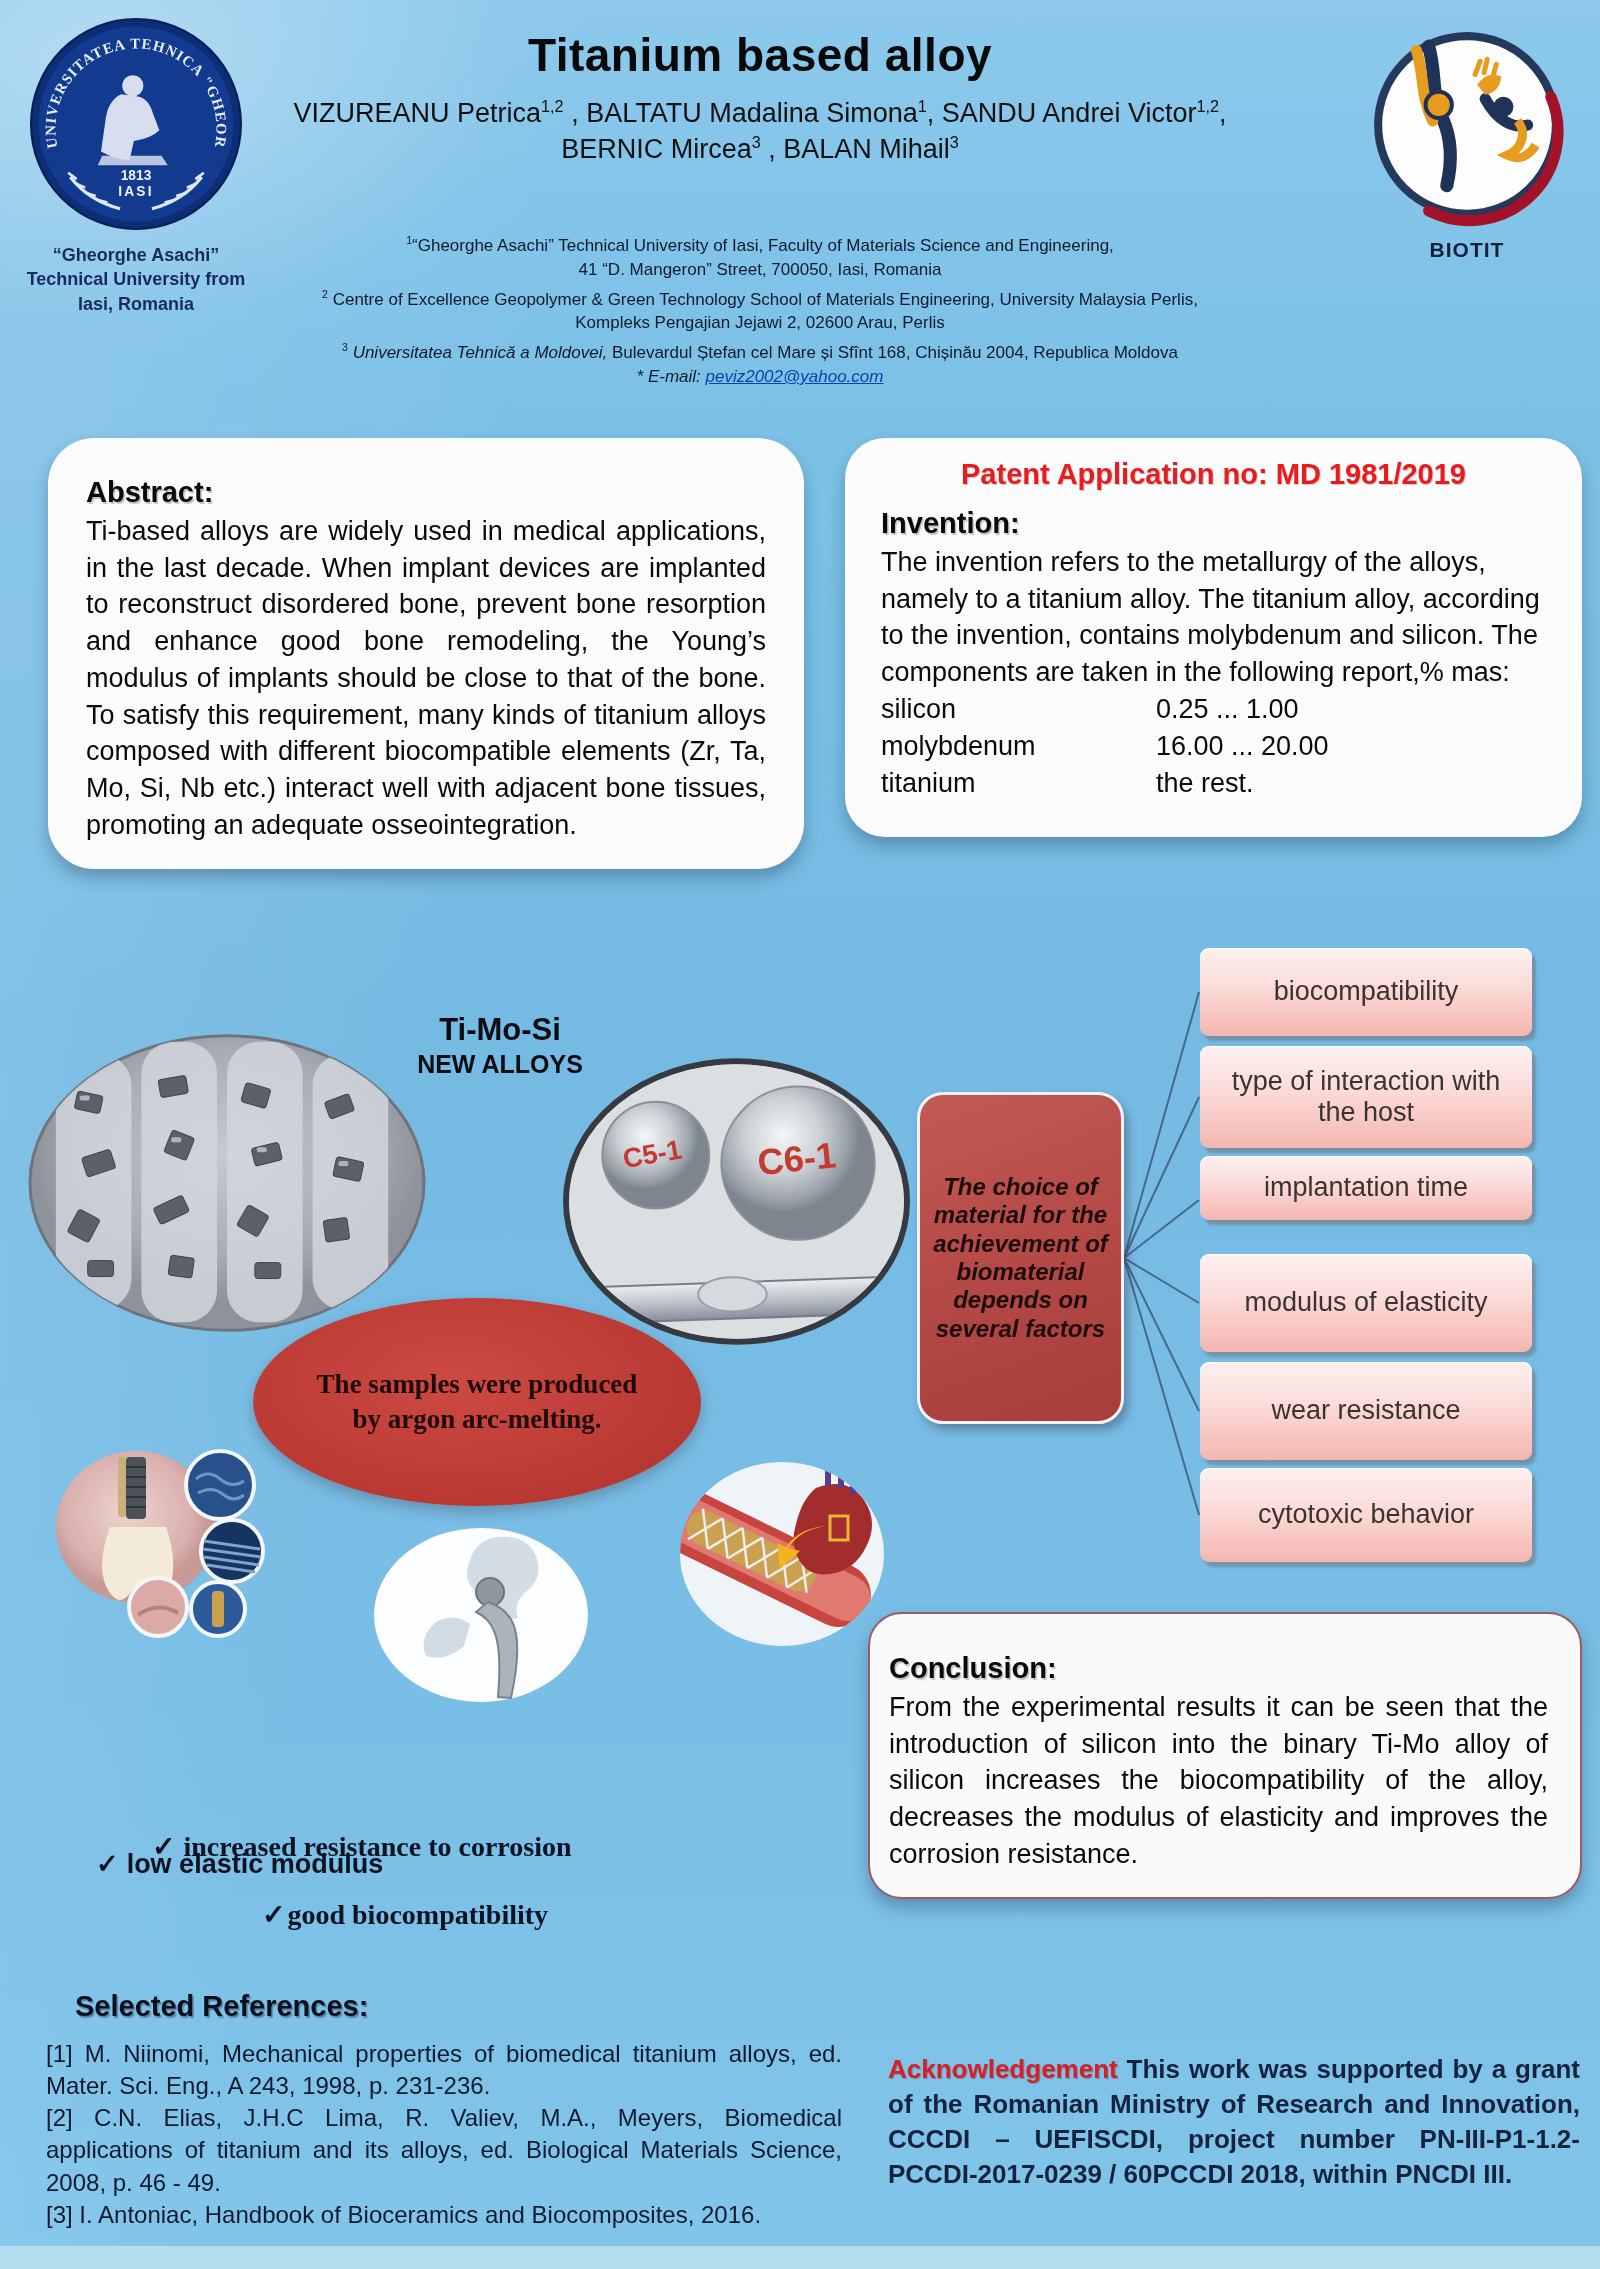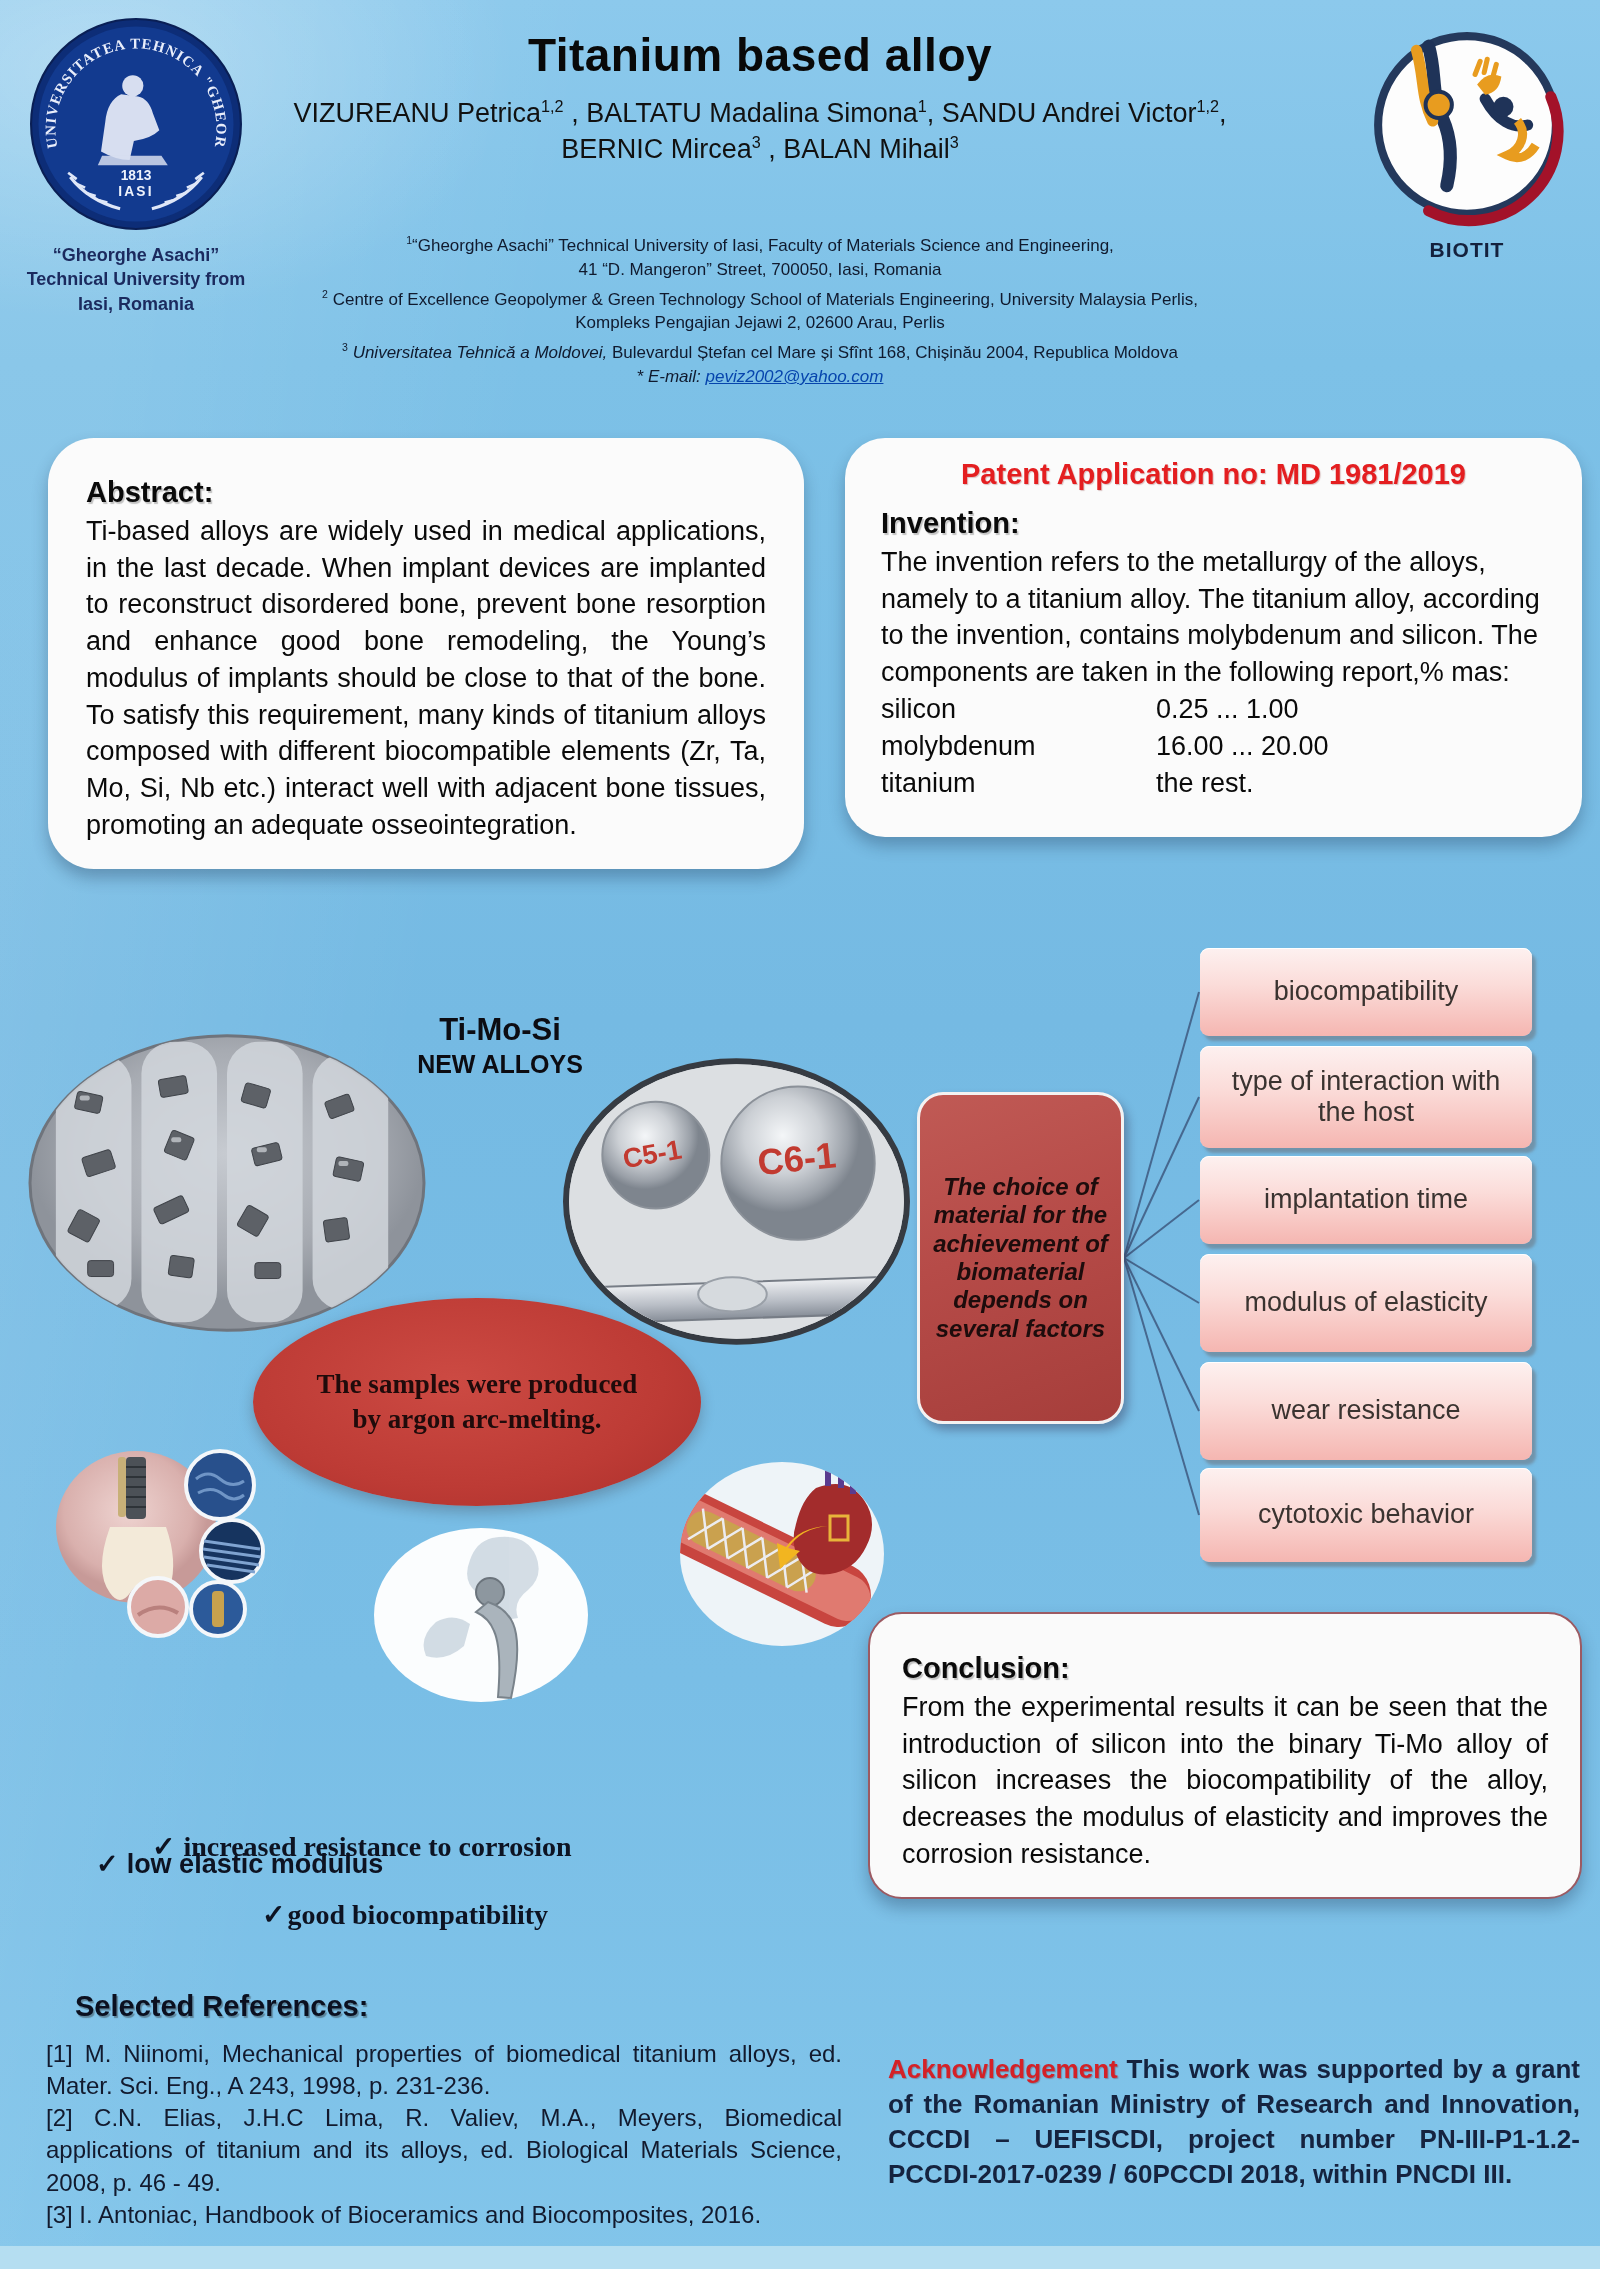--- a/index.html
+++ b/index.html
@@ -62,30 +62,30 @@
     padding:8px 12px;box-sizing:border-box;}
   .connectors{position:absolute;left:0;top:0;width:1600px;height:2269px;pointer-events:none;z-index:1;}
 
   .factor-box{position:absolute;left:1200px;width:332px;border-radius:9px;z-index:2;
     background:linear-gradient(180deg,#fdf1f0 0%,#fbdcd9 42%,#f5b6b1 100%);
     box-shadow:4px 5px 3px rgba(108,114,124,.55), inset 0 1px 0 #fff;
     display:flex;align-items:center;justify-content:center;text-align:center;
     font-size:27px;color:#3a3330;line-height:1.15;padding:4px 12px;box-sizing:border-box;}
   .fb1{top:948px;height:88px;}
   .fb2{top:1046px;height:102px;}
-  .fb3{top:1156px;height:88px;}
+  .fb3{top:1156px;height:64px;}
   .fb4{top:1254px;height:98px;}
   .fb5{top:1362px;height:98px;}
   .fb6{top:1468px;height:94px;}
 
   .implant-cluster{position:absolute;left:52px;top:1445px;width:222px;height:195px;z-index:2;}
   .hip-oval{position:absolute;left:372px;top:1526px;width:218px;height:178px;z-index:2;}
   .stent-oval{position:absolute;left:678px;top:1460px;width:208px;height:188px;z-index:2;}
 
-  .conclusion-box{left:868px;top:1612px;width:714px;padding:22px 32px 24px 32px;box-sizing:border-box;
+  .conclusion-box{left:868px;top:1612px;width:714px;padding:22px 32px 24px 19px;box-sizing:border-box;
     border:2px solid #9c5a62;border-radius:34px;background:#fafafa;}
 
   .check-item{position:absolute;font-weight:bold;color:#0d1322;white-space:nowrap;}
   .check-mark{margin-right:8px;}
   .check1{left:96px;top:1848px;font-size:27px;}
   .check2{left:152px;top:1830px;font-size:28px;font-family:"Liberation Serif",serif;}
   .check3{left:262px;top:1898px;font-size:28px;font-family:"Liberation Serif",serif;}
   .check3 .check-mark{margin-right:2px;}
 
   .refs-heading{position:absolute;left:75px;top:1990px;font-size:29px;font-weight:bold;color:#0b1020;

